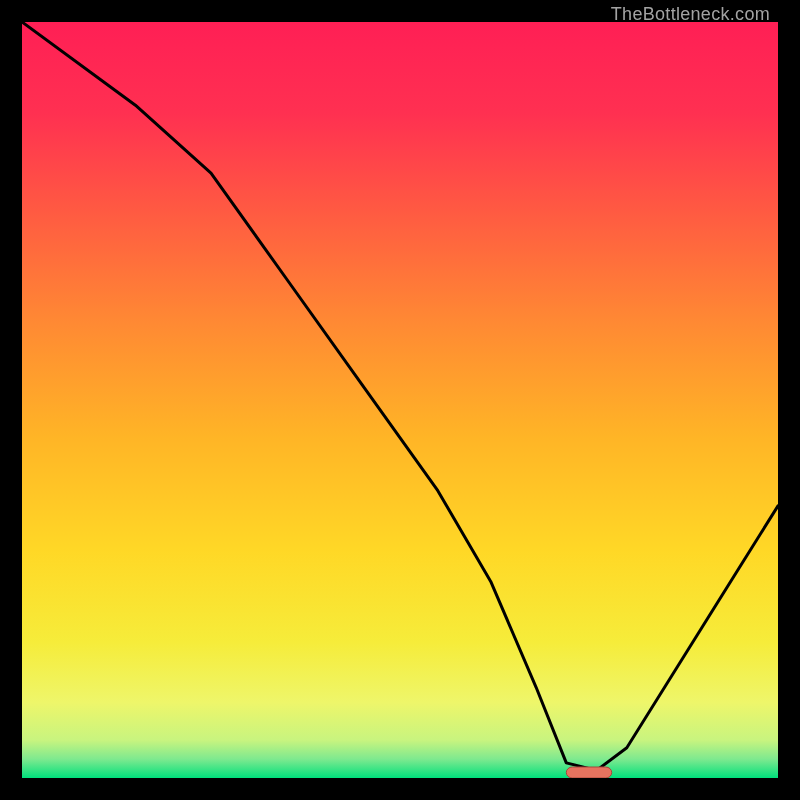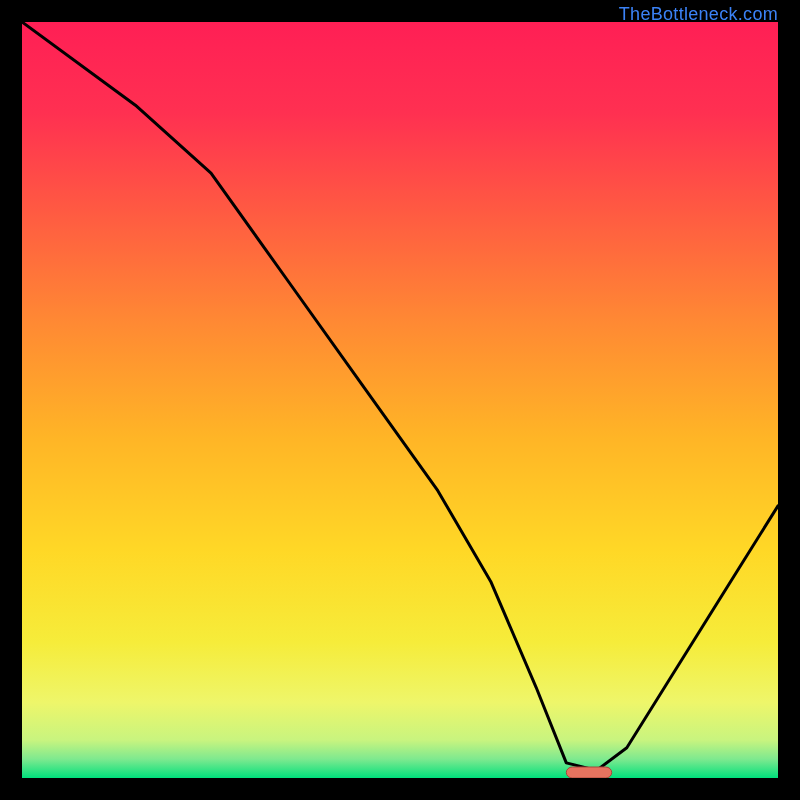--- a/index.html
+++ b/index.html
@@ -18,22 +18,22 @@
     border: 22px solid #000;
   }
   .plot-area {
     position: absolute;
     inset: 0;
     overflow: hidden;
   }
   .source {
     position: absolute;
     top: -18px;
-    right: 0;
-    color: #3b82f6;
+    right: 8px;
+    color: #a3a3a3;
     font: 18px Arial, Helvetica, sans-serif;
     letter-spacing: 0.3px;
     user-select: none;
   }
 </style>
 </head>
 <body>
 
 <div class="frame">
   <div class="source">TheBottleneck.com</div>

